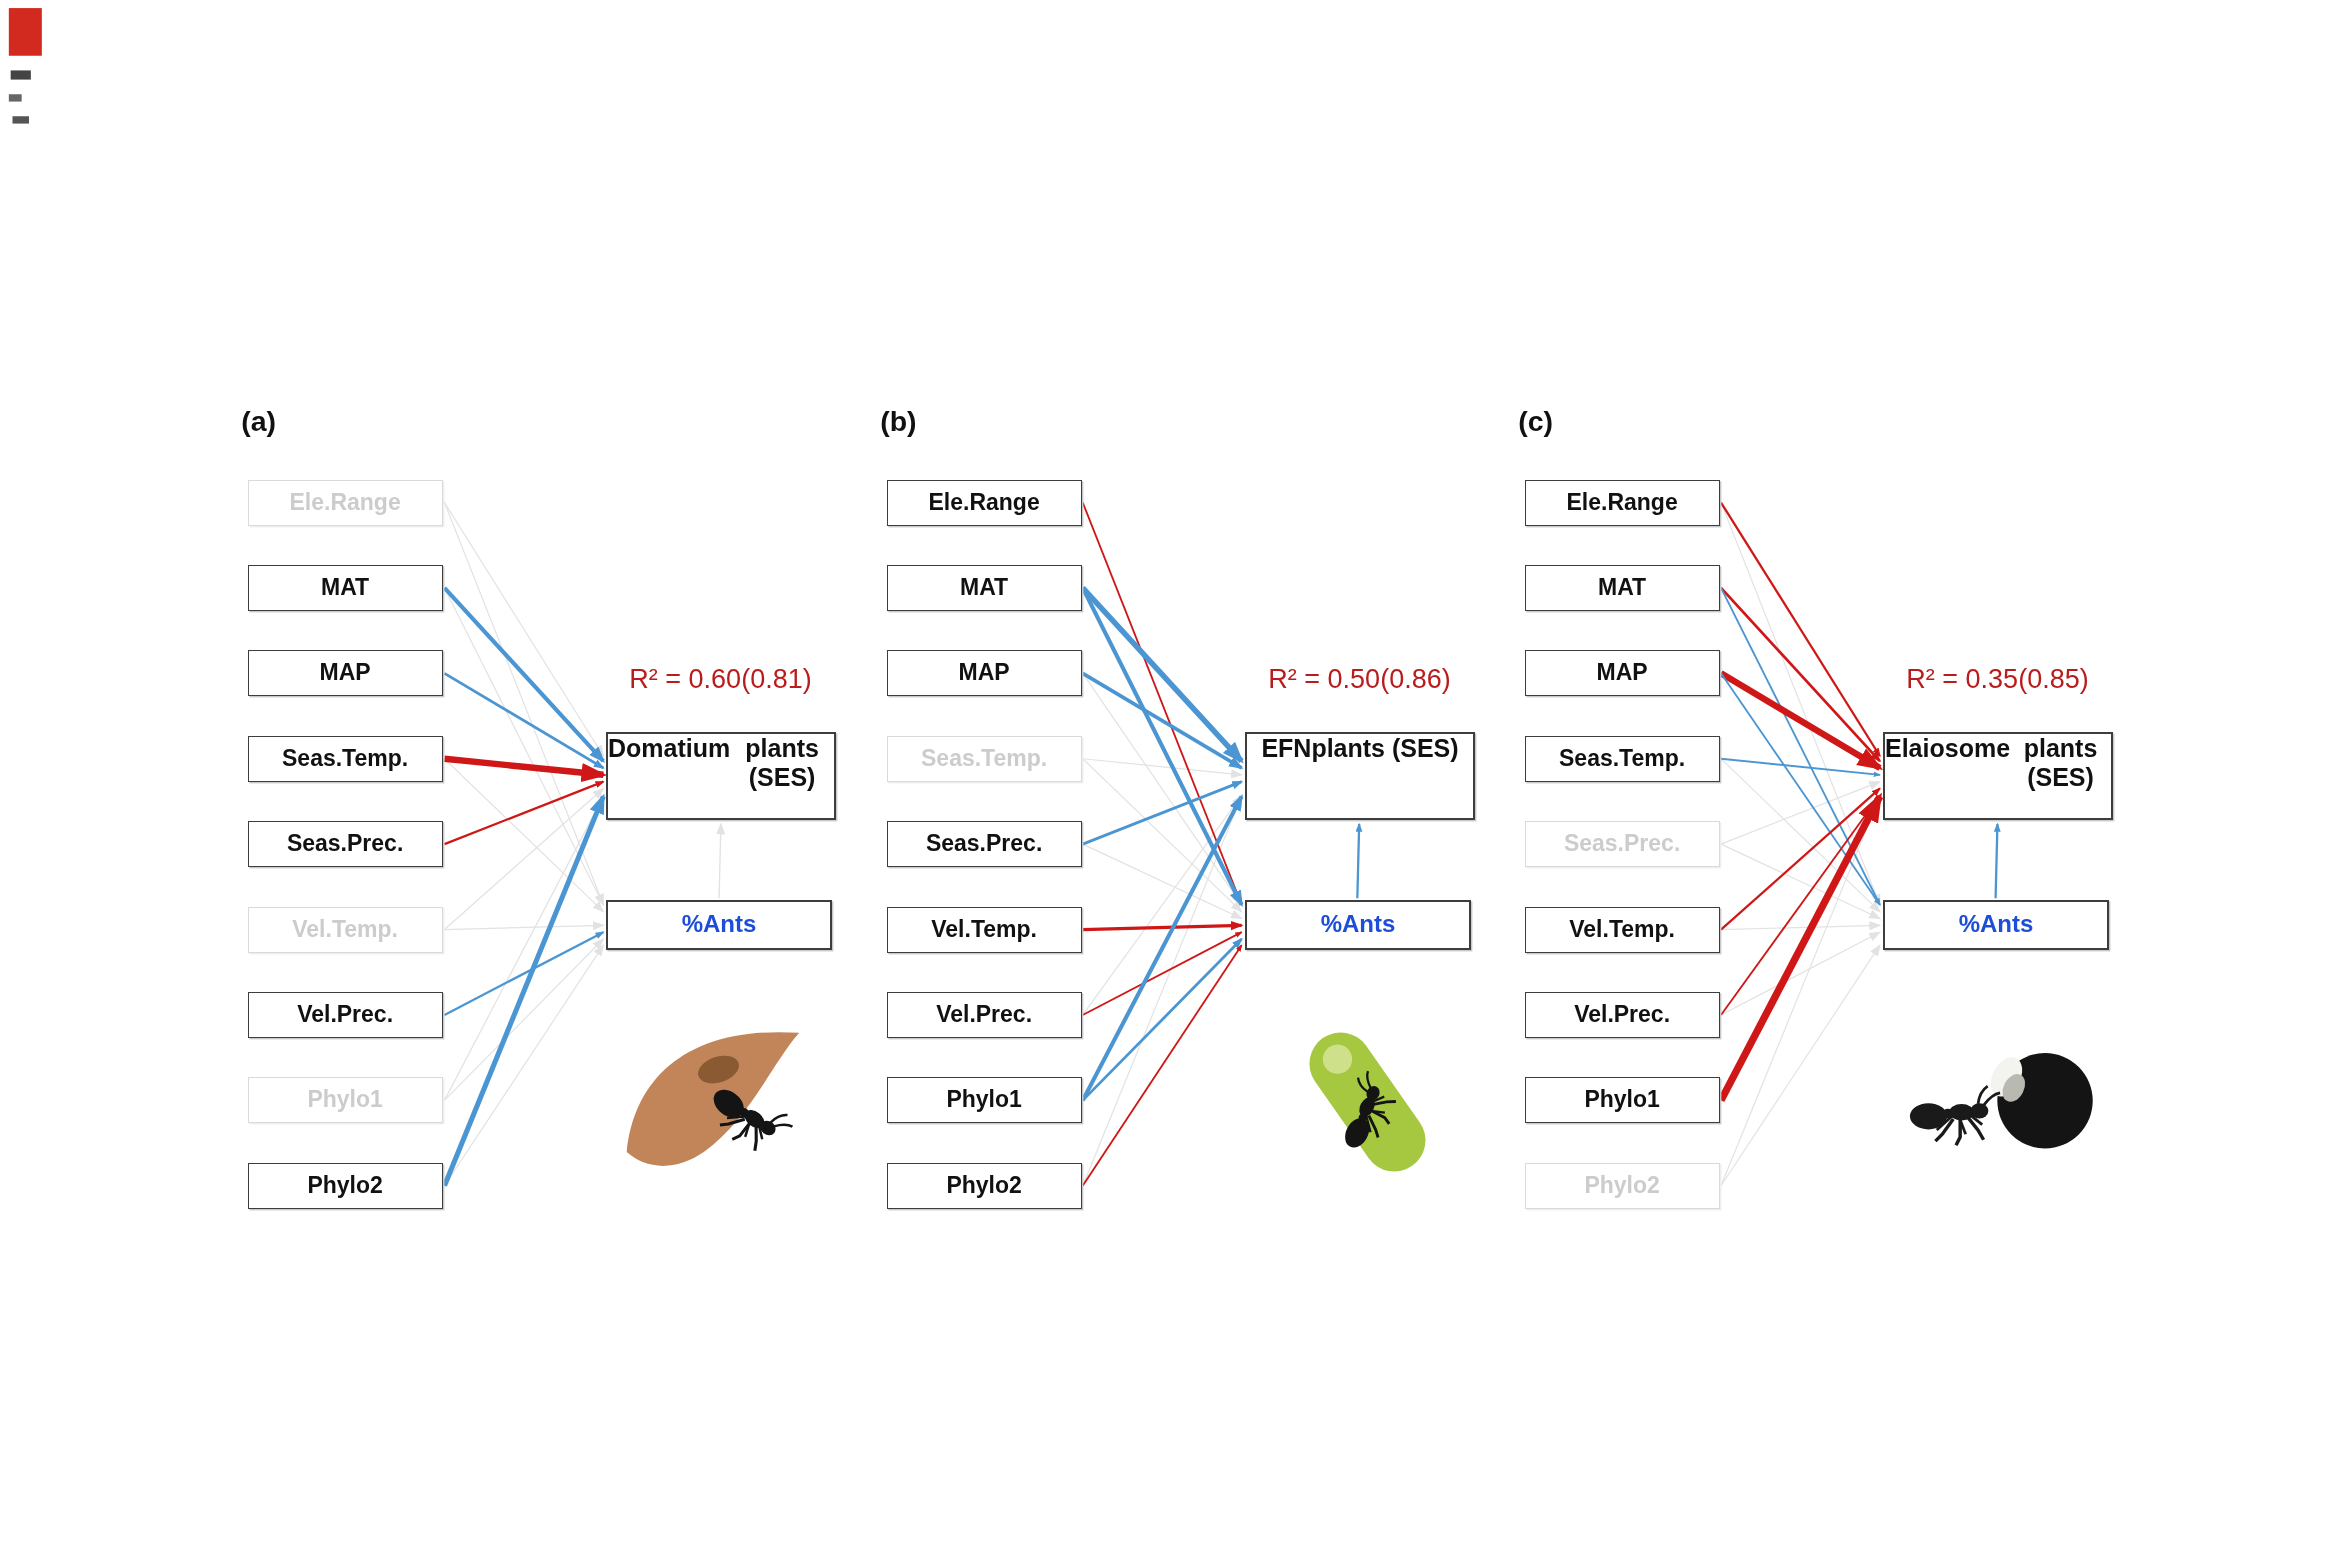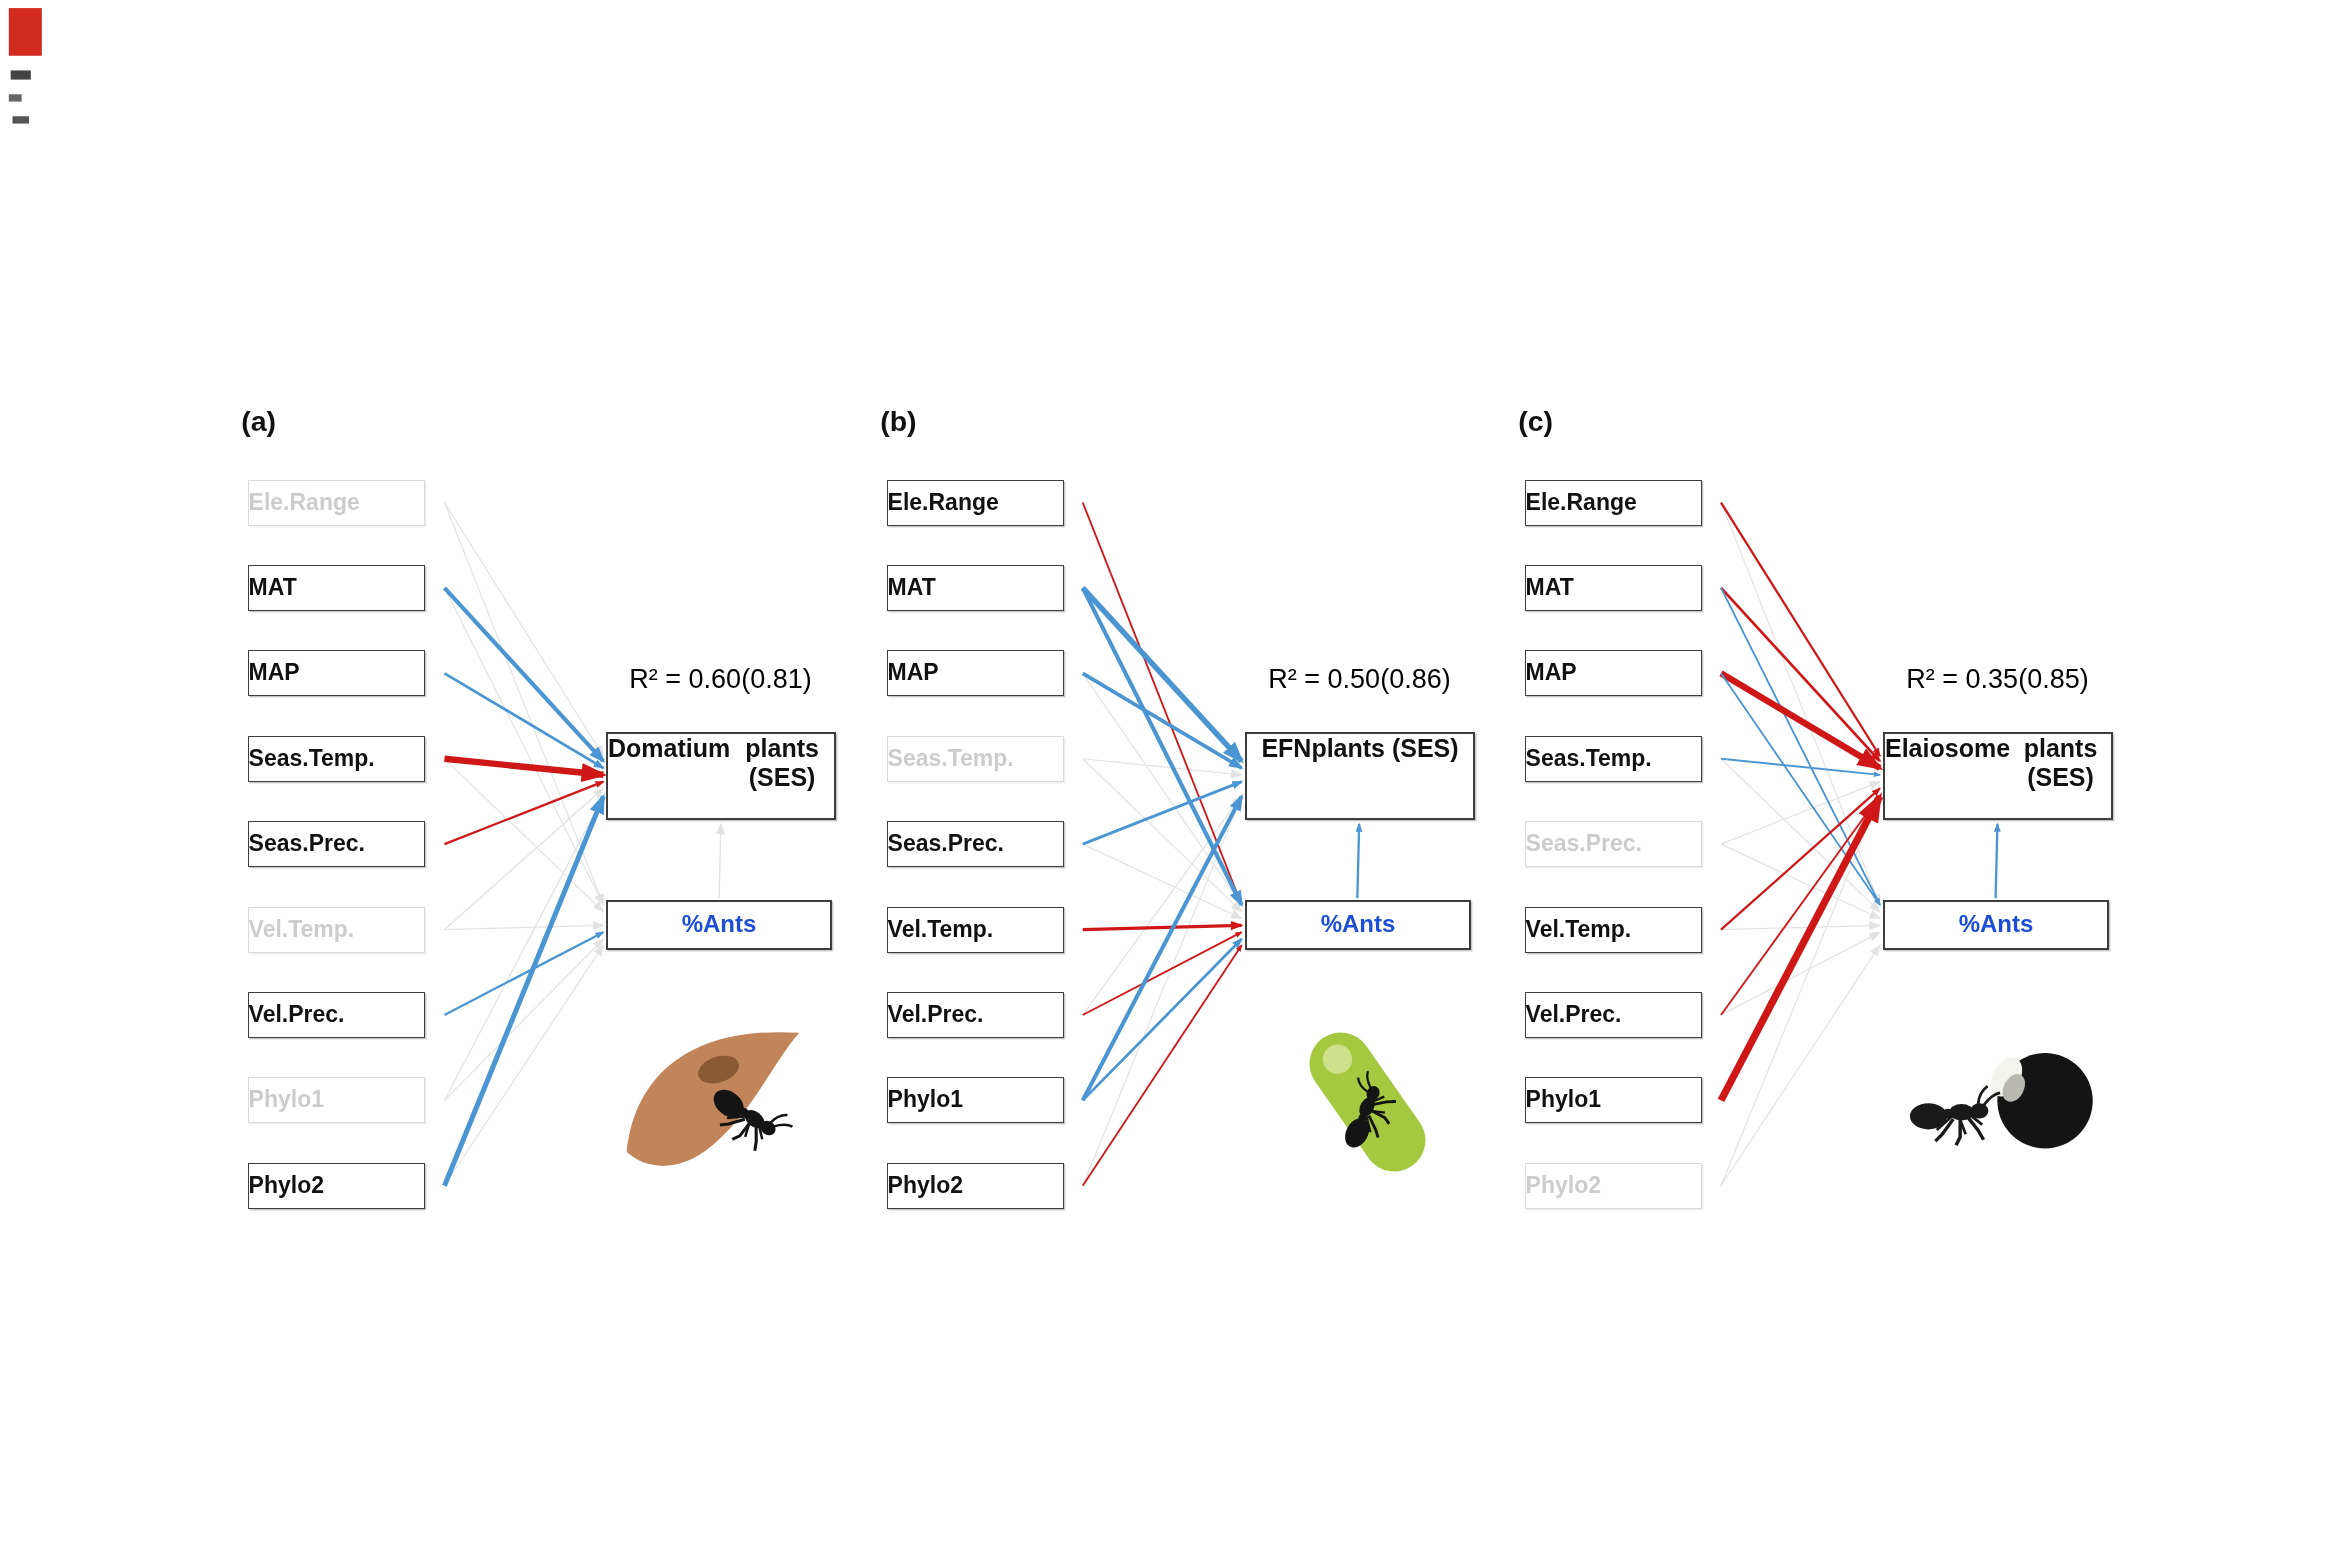--- a/index.html
+++ b/index.html
@@ -3,32 +3,32 @@
 <meta charset="utf-8">
 <style>
   * { margin:0; padding:0; box-sizing:border-box; }
   html,body { width:2351px; height:1568px; background:#ffffff; overflow:hidden;
               font-family:"Liberation Sans", sans-serif; position:relative; }
   #figure { position:absolute; left:0; top:0; width:2351px; height:1568px; }
   #edges  { position:absolute; left:0; top:0; z-index:1; }
   .panel  { position:absolute; top:418px; width:615px; height:973px; z-index:2; }
   .panel-label { position:absolute; left:-1.8px; top:-13px; font-size:28.5px; font-weight:700; color:#111; }
   .predictors { position:absolute; left:0; top:0; width:211px; height:100%; }
-  .pbox { position:absolute; left:4.6px; width:177px; height:46px; border:1.8px solid #3d3d3d;
-          background:#fff; text-align:left; line-height:42px; font-size:23px; font-weight:700;
+  .pbox { position:absolute; left:4.6px; width:195px; height:46px; border:1.8px solid #3d3d3d;
+          background:#fff; text-align:center; line-height:42px; font-size:23px; font-weight:700;
           color:#111; box-shadow:1.4px 1.4px 0 #c9c9c9; }
   .pbox.muted { border-color:#dadada; color:#cccccc; box-shadow:1.4px 1.4px 0 #eeeeee; }
   .rbox { position:absolute; left:363px; top:314px; width:230px; height:88px; border:2.8px solid #3d3d3d;
           background:#fff; display:flex; flex-direction:row; justify-content:center;
           text-align:center; font-size:25px; font-weight:700; color:#111; box-shadow:1.4px 1.4px 0 #c9c9c9; }
   .abox { position:absolute; left:363px; top:482px; width:226px; height:50px; border:2.8px solid #3d3d3d;
           background:#fff; text-align:center; line-height:44px; font-size:24px; font-weight:700;
           color:#1d4ed8; box-shadow:1.4px 1.4px 0 #c9c9c9; }
   .r2   { position:absolute; left:326px; top:246px; width:303px; text-align:center;
-          font-size:27px; color:#000000; }
+          font-size:27px; color:#b91c1c; }
   .icon { position:absolute; left:367px; top:580px; width:239px; height:211px; }
   #corner-artifact { position:absolute; left:7.3px; top:5.5px; z-index:3; }
 </style>
 </head>
 <body>
 
 <div id="figure">
 
   <div id="corner-artifact">
     <svg width="55" height="193" viewBox="0 0 60 210">

